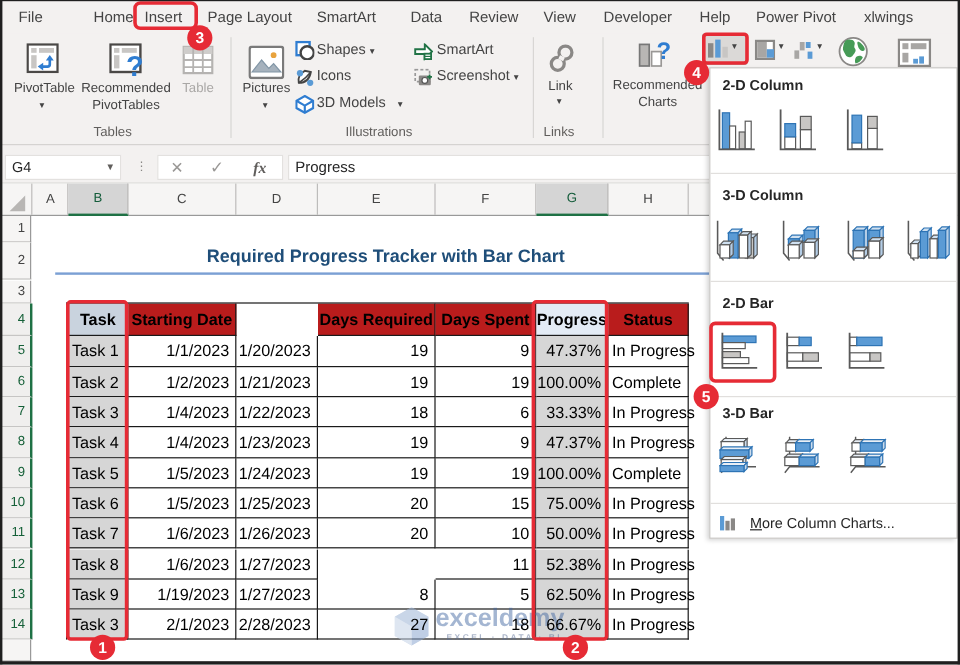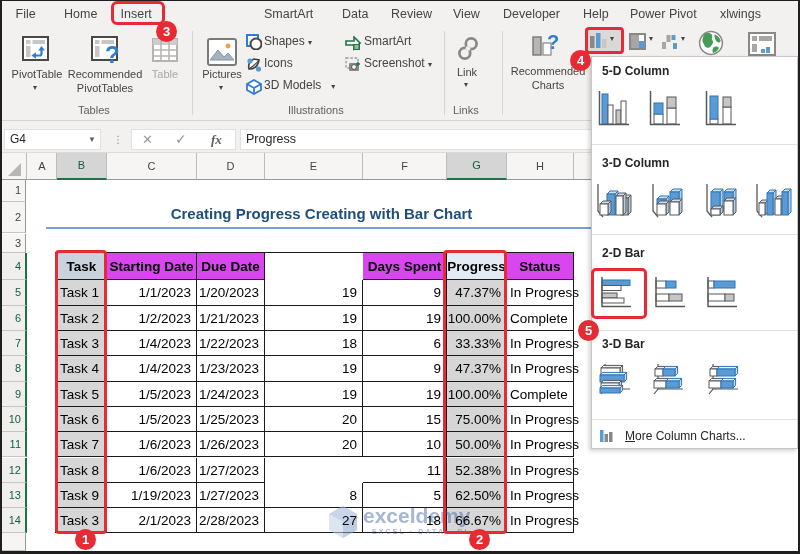--- a/index.html
+++ b/index.html
@@ -23,21 +23,21 @@
 
 #colhdr{position:absolute;left:0;top:153px;width:100%;height:27px;background:#f6f5f4;border-bottom:1px solid #999;}
 .ch{position:absolute;top:0;height:26px;line-height:26px;text-align:center;font-size:11px;color:#444;border-right:1px solid #bdbcbb;}
 .chsel{background:#d5d5d5;color:#135c3a;border-bottom:2px solid #1e7145;height:27px;line-height:25px;}
 
 #sheet{position:absolute;left:0;top:180px;width:100%;height:371px;background:#fff;}
 .rh{position:absolute;left:0;width:26px;background:#f6f5f4;border-bottom:1px solid #c6c5c4;border-right:1px solid #999;font-size:11px;color:#444;text-align:right;padding-right:4px;}
 .rhsel{color:#156038;border-right:2px solid #1e7145;background:#f0efee;width:27px;}
 
 .cell{position:absolute;font-size:13.5px;color:#000;border-right:1px solid #1a1a1a;border-bottom:1px solid #1a1a1a;white-space:nowrap;}
-.hdr{background:#d946ef;font-weight:bold;text-align:center;}
+.hdr{background:#b91c1c;font-weight:bold;text-align:center;}
 .taskhdr{background:#c9d3de;}
 .proghdr{background:#e3ebf5;}
 .lft{text-align:left;padding-left:3px;}
 .rgt{text-align:right;padding-right:5px;}
 .sel{background:#d6d6d6;}
 .t{position:relative;z-index:6;}
 
 .rbox{position:absolute;border:3px solid #e62b35;border-radius:5px;z-index:30;}
 .rnum{position:absolute;width:21px;height:21px;border-radius:50%;background:#e62b35;color:#fff;font-size:13px;font-weight:bold;text-align:center;line-height:21px;z-index:31;}
 
@@ -45,22 +45,23 @@
 .ptitle{position:absolute;left:10px;font-size:12px;font-weight:bold;color:#262626;}
 .psep{position:absolute;left:0px;width:100%;height:1px;background:#e1dfdd;}
 </style>
 </head>
 <body>
 <div id="win">
 <div id="app">
 
 <div id="menubar">
   <span class="mi" style="left:15.5px;">File</span>
-  <span class="mi" style="left:64px;">Home</span>
+  <span class="mi" style="left:78px;">Home</span>
   <span class="mi" style="left:120.5px;">Insert</span>
+  <span class="mi" style="left:173px;">Page Layout</span>
   <span class="mi" style="left:264px;">SmartArt</span>
   <span class="mi" style="left:342px;">Data</span>
   <span class="mi" style="left:391px;">Review</span>
   <span class="mi" style="left:453px;">View</span>
   <span class="mi" style="left:503px;">Developer</span>
   <span class="mi" style="left:583px;">Help</span>
   <span class="mi" style="left:630px;">Power Pivot</span>
   <span class="mi" style="left:720px;">xlwings</span>
 </div>
 
@@ -225,21 +226,21 @@
 <div class="rh rhsel" style="top:176.3px;height:25.3px;line-height:25.3px;">8</div>
 <div class="rh rhsel" style="top:201.6px;height:25.3px;line-height:25.3px;">9</div>
 <div class="rh rhsel" style="top:226.9px;height:25.3px;line-height:25.3px;">10</div>
 <div class="rh rhsel" style="top:252.2px;height:25.3px;line-height:25.3px;">11</div>
 <div class="rh rhsel" style="top:277.5px;height:25.3px;line-height:25.3px;">12</div>
 <div class="rh rhsel" style="top:302.8px;height:25.3px;line-height:25.3px;">13</div>
 <div class="rh rhsel" style="top:328.1px;height:25.3px;line-height:25.3px;">14</div>
 <div class="rh" style="top:353.4px;height:17.6px;line-height:17.6px;"></div>
 <div class="cell hdr taskhdr" style="left:57px;top:73.0px;width:50px;height:27.4px;line-height:27.4px;"><span class="t">Task</span></div>
 <div class="cell hdr" style="left:107px;top:73.0px;width:90px;height:27.4px;line-height:27.4px;"><span class="t">Starting Date</span></div>
-<div class="cell hdr" style="left:197px;top:73.0px;width:68px;height:27.4px;line-height:27.4px;"><span class="t">Due Date</span></div>
+<div class="cell hdr" style="left:265px;top:73.0px;width:98px;height:27.4px;line-height:27.4px;"><span class="t">Days Required</span></div>
 <div class="cell hdr" style="left:363px;top:73.0px;width:84px;height:27.4px;line-height:27.4px;"><span class="t">Days Spent</span></div>
 <div class="cell hdr proghdr" style="left:447px;top:73.0px;width:60px;height:27.4px;line-height:27.4px;"><span class="t">Progress</span></div>
 <div class="cell hdr" style="left:507px;top:73.0px;width:67px;height:27.4px;line-height:27.4px;"><span class="t">Status</span></div>
 <div class="cell lft sel" style="left:57px;top:100.4px;width:50px;height:25.3px;line-height:25.3px;"><span class="t">Task 1</span></div>
 <div class="cell rgt" style="left:107px;top:100.4px;width:90px;height:25.3px;line-height:25.3px;"><span class="t">1/1/2023</span></div>
 <div class="cell rgt" style="left:197px;top:100.4px;width:68px;height:25.3px;line-height:25.3px;"><span class="t">1/20/2023</span></div>
 <div class="cell rgt" style="left:265px;top:100.4px;width:98px;height:25.3px;line-height:25.3px;"><span class="t">19</span></div>
 <div class="cell rgt" style="left:363px;top:100.4px;width:84px;height:25.3px;line-height:25.3px;"><span class="t">9</span></div>
 <div class="cell rgt sel" style="left:447px;top:100.4px;width:60px;height:25.3px;line-height:25.3px;"><span class="t">47.37%</span></div>
 <div class="cell lft" style="left:507px;top:100.4px;width:67px;height:25.3px;line-height:25.3px;"><span class="t">In Progress</span></div>
@@ -302,38 +303,38 @@
 <div class="cell rgt" style="left:107px;top:328.1px;width:90px;height:25.3px;line-height:25.3px;"><span class="t">2/1/2023</span></div>
 <div class="cell rgt" style="left:197px;top:328.1px;width:68px;height:25.3px;line-height:25.3px;"><span class="t">2/28/2023</span></div>
 <div class="cell rgt" style="left:265px;top:328.1px;width:98px;height:25.3px;line-height:25.3px;"><span class="t">27</span></div>
 <div class="cell rgt" style="left:363px;top:328.1px;width:84px;height:25.3px;line-height:25.3px;"><span class="t">18</span></div>
 <div class="cell rgt sel" style="left:447px;top:328.1px;width:60px;height:25.3px;line-height:25.3px;"><span class="t">66.67%</span></div>
 <div class="cell lft" style="left:507px;top:328.1px;width:67px;height:25.3px;line-height:25.3px;"><span class="t">In Progress</span></div>
 <div style="position:absolute;left:55px;top:73px;width:1px;height:280.4px;background:#1a1a1a;"></div>
 <div style="position:absolute;left:55px;top:72px;width:519px;height:1px;background:#1a1a1a;"></div>
       </div>
 
-<div class="abs" style="left:0px;top:203px;width:643px;text-align:center;font-size:15px;font-weight:bold;color:#1f4e79;line-height:22px;">Creating Progress Creating with Bar Chart</div>
+<div class="abs" style="left:0px;top:203px;width:643px;text-align:center;font-size:15px;font-weight:bold;color:#1f4e79;line-height:22px;">Required Progress Tracker with Bar Chart</div>
       <div class="abs" style="left:46px;top:226.5px;width:549px;height:2.5px;background:#7ba0d4;"></div>
 <div class="abs" style="left:328px;top:505px;z-index:5;pointer-events:none;">
 <div class="abs" style="left:0;top:1px;">
           <svg class="abs" style="left:0px;top:0px;" width="32" height="34" viewBox="0 0 32 34">
             <g opacity="0.55">
 <path d="M15 0 L29 8 L29 24 L15 32 L1 24 L1 8 Z" fill="#b9c9e2"></path>
 <path d="M15 0 L29 8 L15 16 L1 8 Z" fill="#9db4d6"></path>
 <path d="M15 16 L29 8 L29 24 L15 32 Z" fill="#8aa6cf"></path>
 <path d="M15 16 L1 8 L1 24 L15 32 Z" fill="#c3d1e6"></path>
 </g>
           </svg>
         </div>
 <div class="abs" style="left:35px;top:-1px;font-size:21px;font-weight:bold;color:rgba(62,100,160,0.47);letter-spacing:0px;">exceldemy</div>
 <div class="abs" style="left:44px;top:23px;font-size:7px;font-weight:bold;color:rgba(90,110,150,0.5);letter-spacing:2.1px;white-space:nowrap;">EXCEL · DATA · BI</div>
 </div>
 <div id="panel">
-        <div class="ptitle" style="top:7px;">5-D Column</div>
+        <div class="ptitle" style="top:7px;">2-D Column</div>
 <svg class="abs" style="left:6px;top:34px;" width="32" height="35" viewBox="0 0 32 35">
           <rect x="4" y="3" width="6" height="30" fill="#5b9bd5" stroke="#2e74b5" stroke-width="1"></rect>
 <rect x="10" y="14" width="5" height="19" fill="#fff" stroke="#595959" stroke-width="1"></rect>
 <rect x="18" y="19" width="5" height="14" fill="#c8c6c4" stroke="#595959" stroke-width="1"></rect>
 <rect x="23" y="10" width="5" height="23" fill="#fff" stroke="#595959" stroke-width="1"></rect>
           <path d="M1.5 0 V33.5 H31" fill="none" stroke="#595959" stroke-width="1.5"></path>
         </svg>
 <svg class="abs" style="left:57px;top:34px;" width="32" height="35" viewBox="0 0 32 35">
           <rect x="5" y="23" width="9" height="10" fill="#fff" stroke="#595959" stroke-width="1"></rect>
 <rect x="5" y="12" width="9" height="11" fill="#5b9bd5" stroke="#2e74b5" stroke-width="1"></rect>

